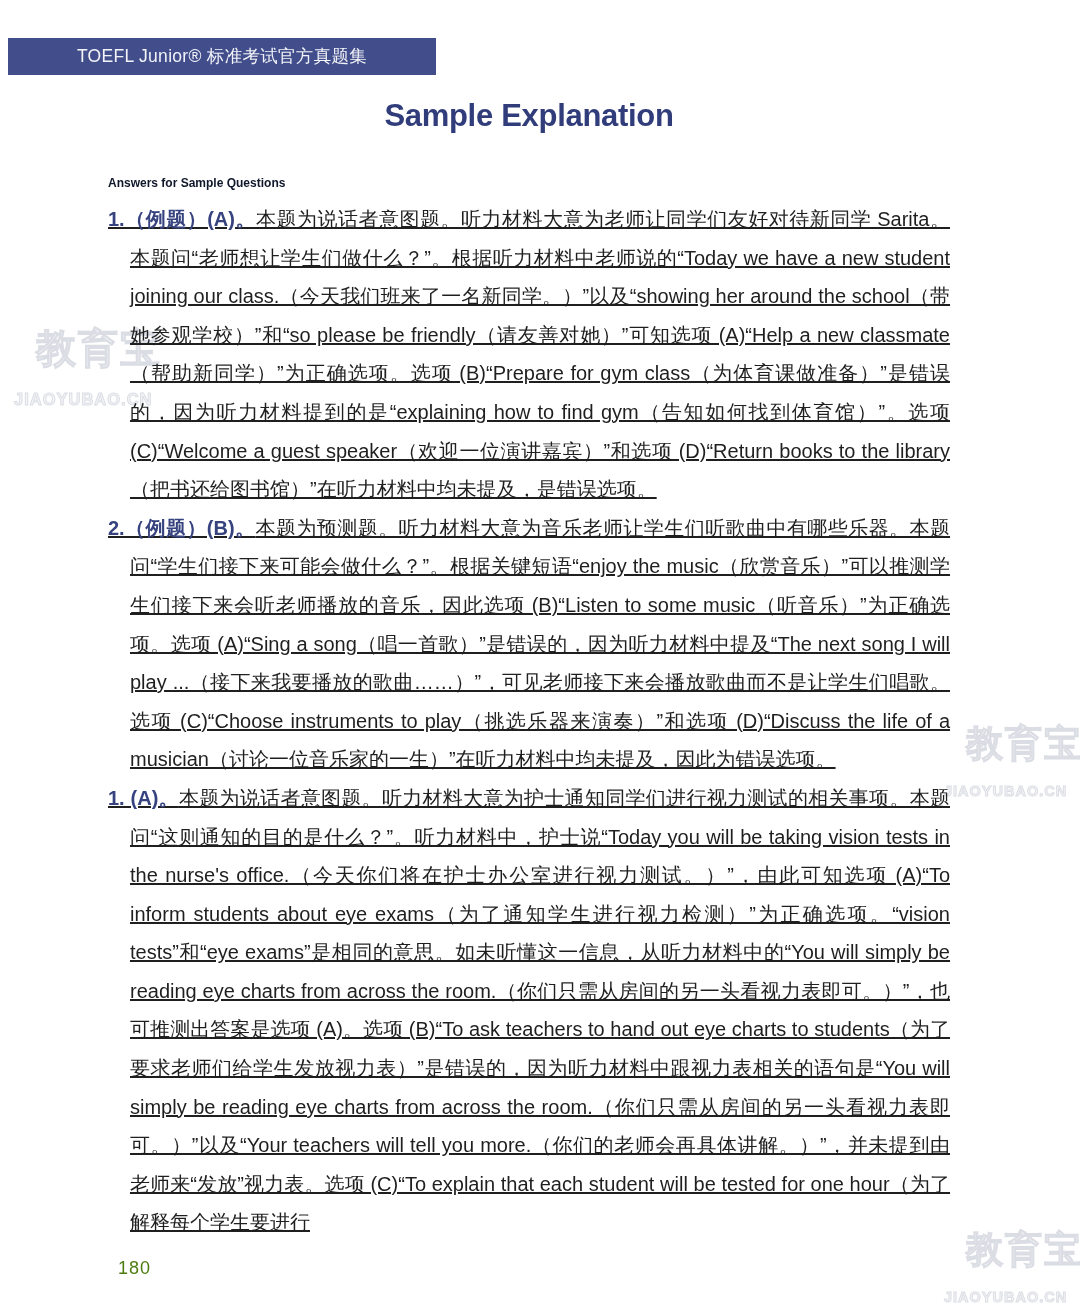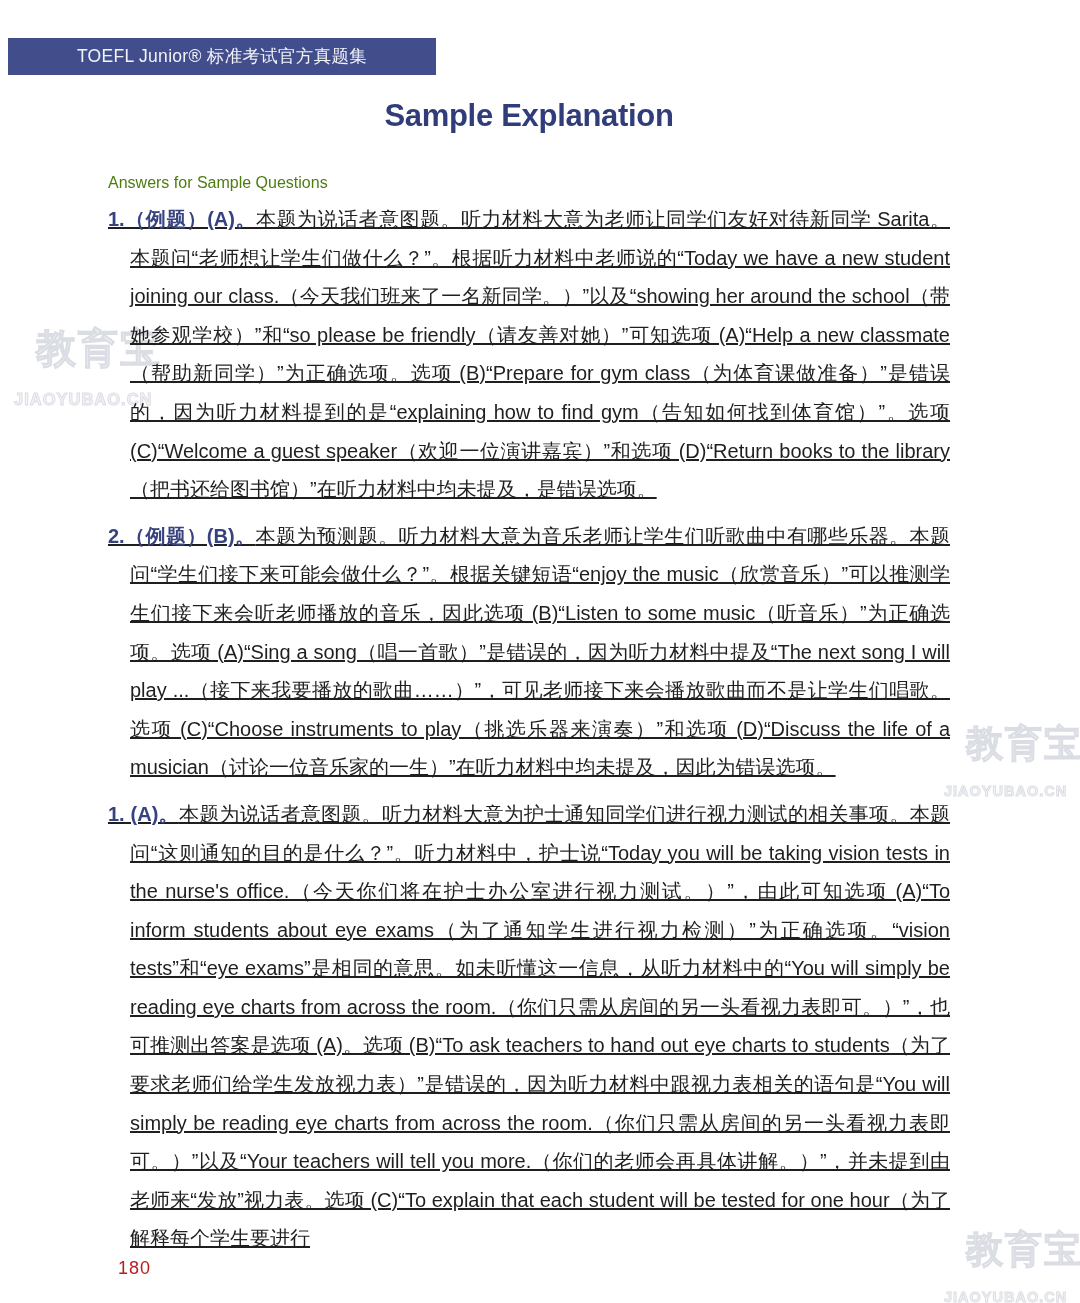--- a/index.html
+++ b/index.html
@@ -17,36 +17,36 @@
   }
   .content {
     position:relative; z-index:2;
     padding:98px 130px 0 108px;
   }
   .doc-title {
     text-align:center; color:#313d7a; font-weight:700;
     font-size:31px; line-height:36px; letter-spacing:-0.3px;
   }
   .section-heading {
-    color:#4d7c0f; font-weight:400; font-size:16px; line-height:26px;
+    color:#0f172a; font-weight:700; font-size:12px; line-height:26px;
   }
   .section-heading.first { margin-top:36px; }
   .section-heading.second { margin-top:19px; }
   .item {
     margin-top:4px;
     font-size:20px; line-height:38.6px; color:#1f1f1f;
     text-align:justify;
     padding-left:22px; text-indent:-22px;text-decoration:underline;
   }
-  .item + .item { margin-top:8px; }
+  .item + .item { margin-top:0; }
   .item .marker { color:#37437f; font-weight:700; }
   .sec2-item { margin-top:12px; }
   .page-number {
     position:absolute; left:118px; top:1258px;
-    color:#b91c1c; font-size:18px; letter-spacing:1px; z-index:2;
+    color:#4d7c0f; font-size:18px; letter-spacing:1px; z-index:2;
   }
   .wm {
     position:absolute; z-index:1; opacity:0.65;
     color:#eef0f4; -webkit-text-stroke:1px #c9ccd6;
     font-weight:700; white-space:nowrap;
   }
   .wm .wm-cn { font-size:40px; line-height:1.5; letter-spacing:2px;margin-left:22px; }
   .wm .wm-url { font-size:16.5px; line-height:1.1; letter-spacing:1px;margin-top:12px; }
   .wm-left  { left:14px;  top:318px; }
   .wm-right { left:944px; top:716px; }

